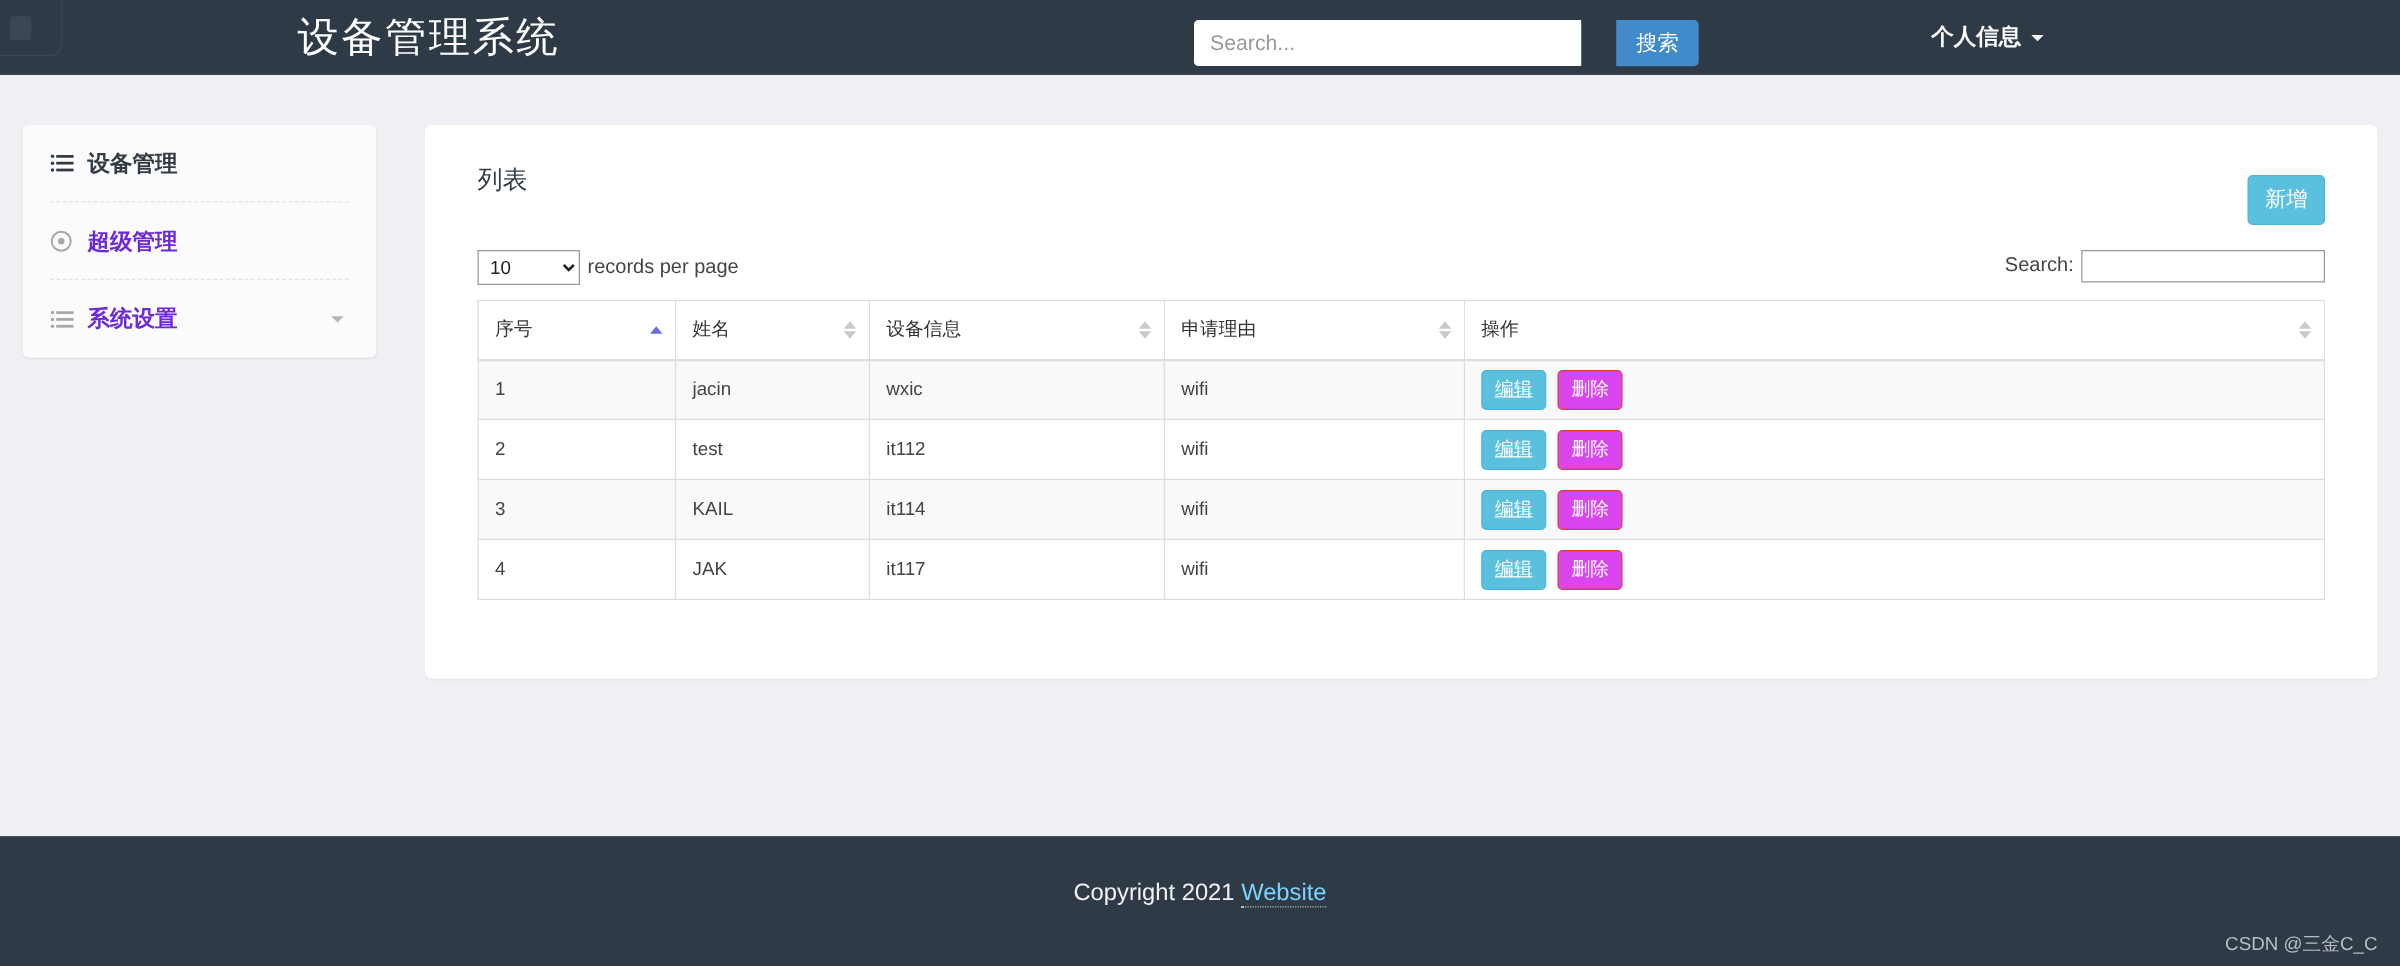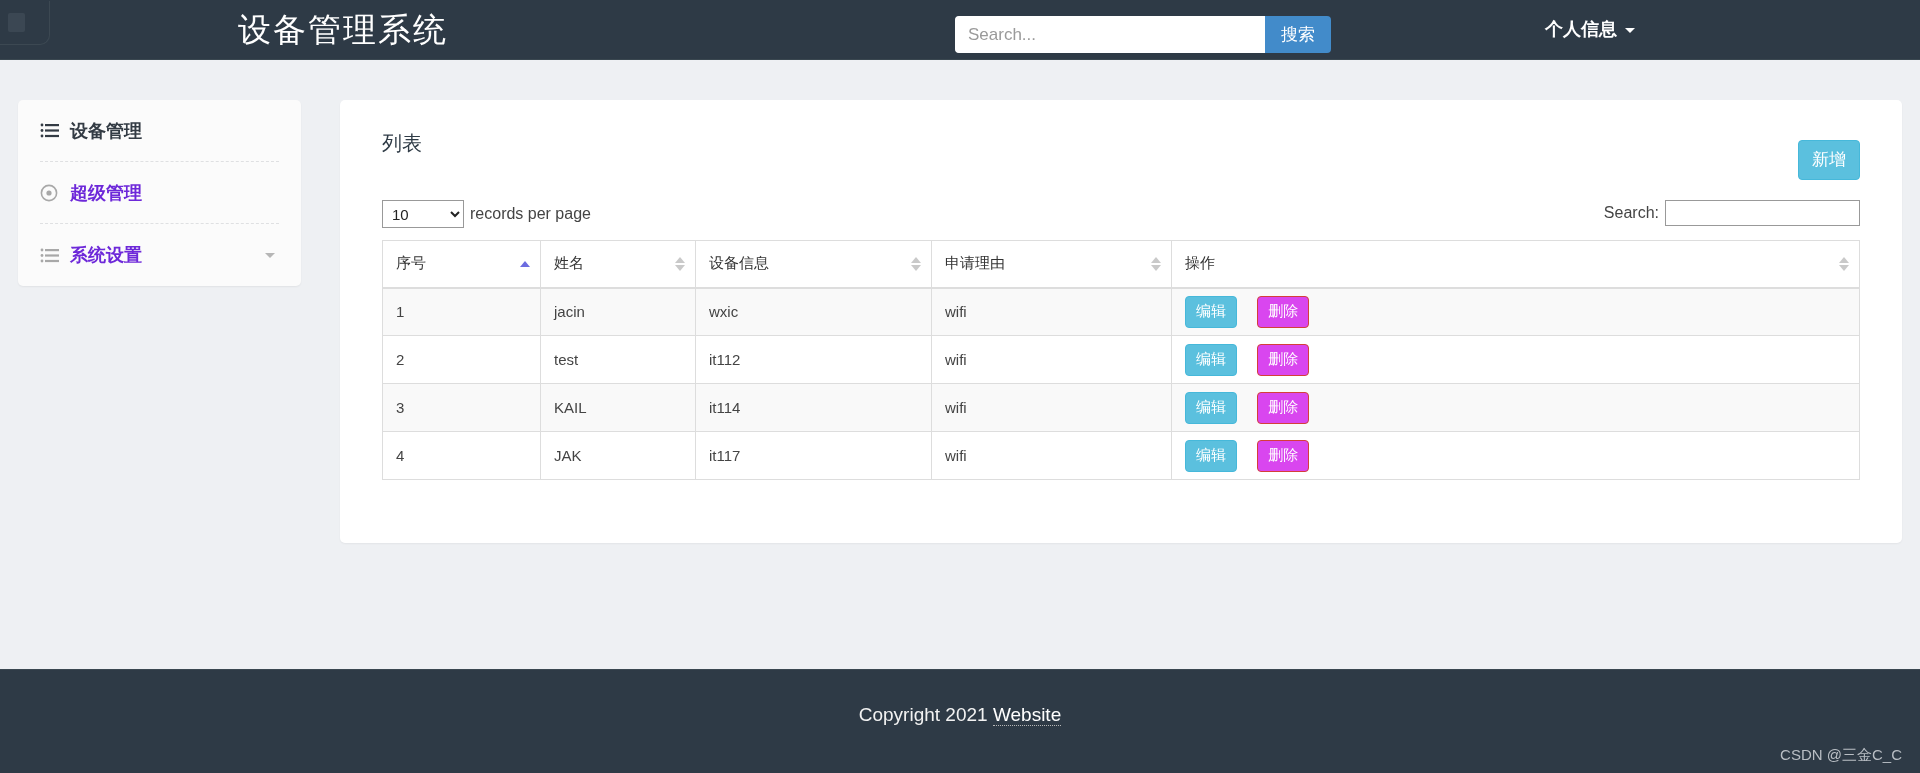--- a/index.html
+++ b/index.html
@@ -44,20 +44,21 @@
     letter-spacing: 2px;
     font-weight: 400;
     line-height: 52px;
     white-space: nowrap;
   }
   .search-group {
     position: absolute;
     left: 955px; top: 16px;
     display: flex;
     height: 37px;
+    gap: 28px;
   }
   .search-input {
     width: 310px;
     height: 37px;
     border: 1px solid #ffffff;
     border-right: none;
     border-radius: 4px 0 0 4px;
     background: #fff;
     padding: 0 12px;
     font-size: 17px;
@@ -282,21 +283,21 @@
   .btn-sm {
     display: inline-block;
     border-radius: 4px;
     font-size: 15px;
     color: #fff;
     padding: 5px 10px 6px;
     cursor: pointer;
     border: 1px solid transparent;
     font-family: "Liberation Sans", sans-serif;
   }
-  .btn-edit { background: #5bc0de; border-color: #46b8da; margin-right: 16px; }
+  .btn-edit { background: #5bc0de; border-color: #46b8da; margin-right: 5px; text-decoration: underline; }
   .btn-del  { background: #d946ef; border-color: #d43f3a; }
 
   
   .dt-footer {
     position: absolute;
     left: 42px; right: 42px; top: 417px;
     height: 40px;
   }
   .dt-info {
     float: left;
@@ -334,21 +335,21 @@
     border-top: 1px solid #3a4750;
   }
   .footer-text {
     position: absolute;
     left: 0; right: 0; top: 34px;
     text-align: center;
     color: #f2f2f2;
     font-size: 19px;
   }
   .footer-link {
-    color: #ffffff;
+    color: #7dd3fc;
     text-decoration: none;
     border-bottom: 1px dotted #b7b7b7;
     cursor: pointer;
   }
   .watermark {
     position: absolute;
     right: 18px; bottom: 8px;
     color: #b9bec4;
     font-size: 15px;
     font-family: "Liberation Sans", sans-serif;

